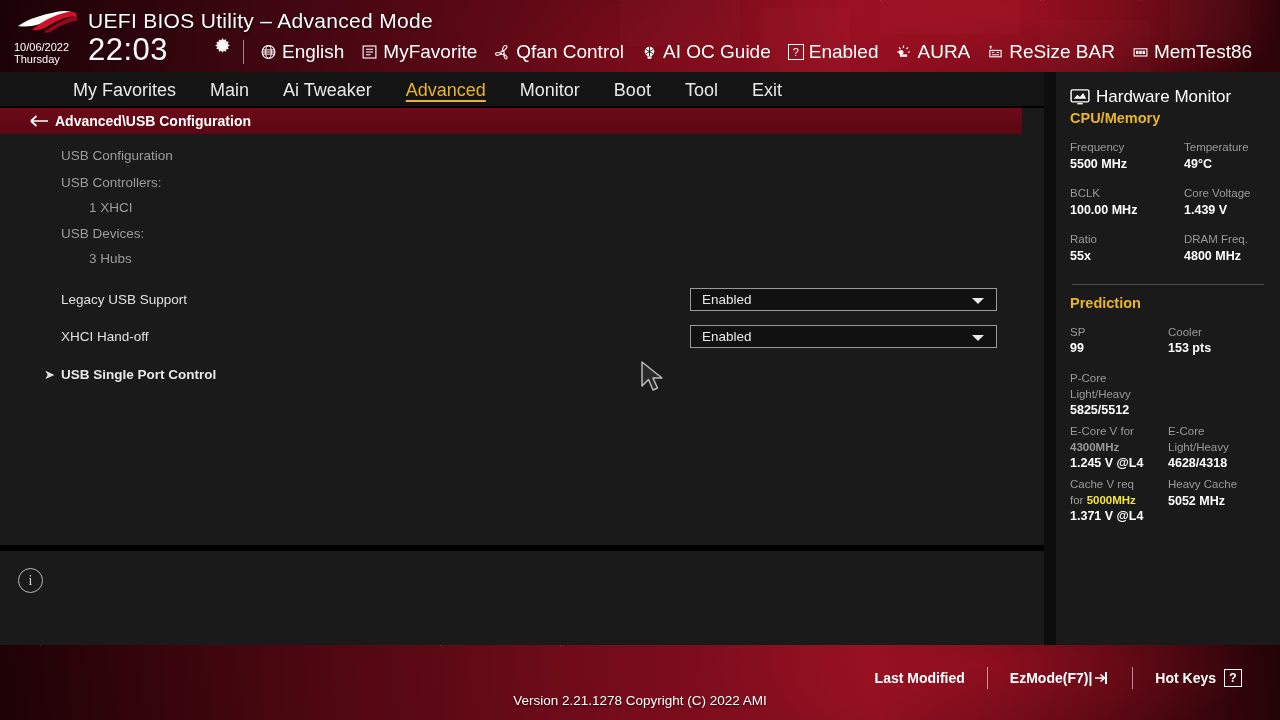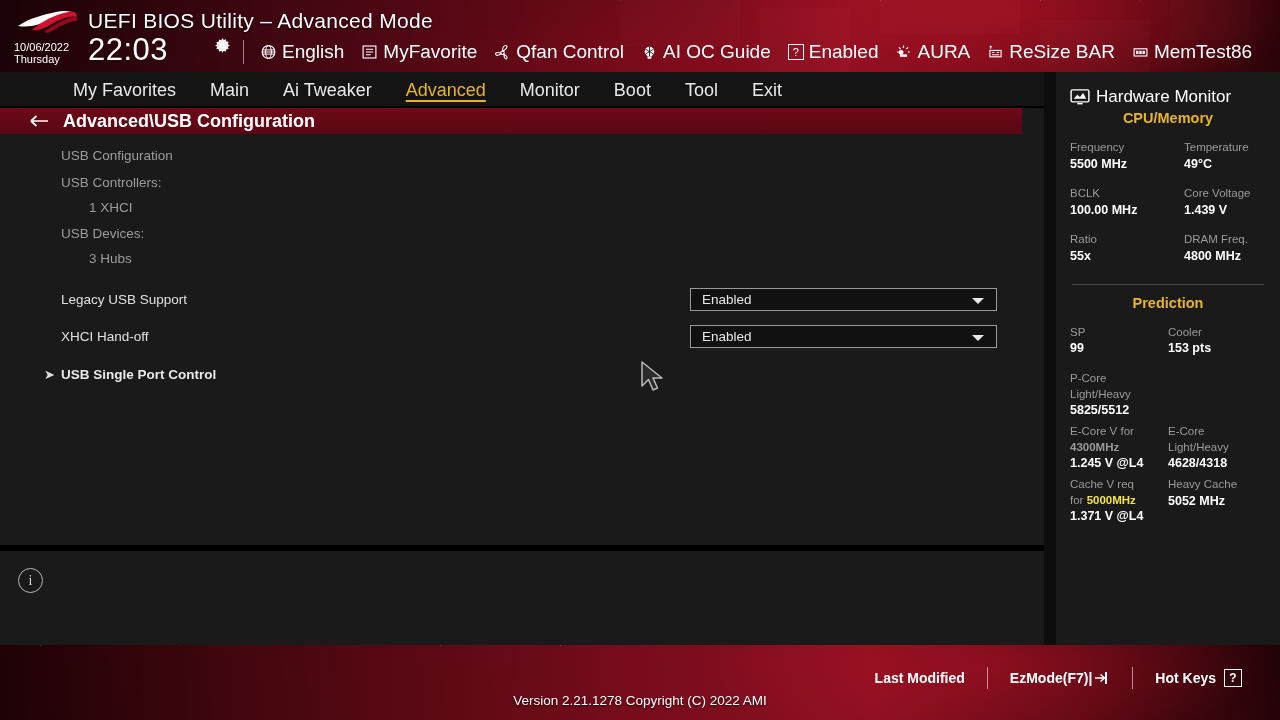--- a/index.html
+++ b/index.html
@@ -85,21 +85,21 @@
     position: absolute; left: 0; top: 108px; width: 1044px; height: 537px;
     background: #1a1a1a;
   }
   .breadcrumb {
     position: absolute; left: 0; top: 0; width: 1022px; height: 26px;
     background: linear-gradient(180deg, #6d0a18 0%, #5a0714 100%);
     display: flex; align-items: center; cursor: pointer;
   }
   .back-arrow { margin-left: 30px; width: 20px; height: 14px; }
   .breadcrumb-label {
-    margin-left: 13px; font-size: 18px; color: #fff; font-weight: bold;
+    margin-left: 5px; font-size: 14px; color: #fff; font-weight: bold;
   }
 
   .content { position: absolute; left: 0; top: 26px; width: 1044px; height: 409px; }
 
   .info-row {
     position: absolute; font-size: 13.5px; color: #9c9c9c; white-space: nowrap;
   }
   .setting-row {
     position: absolute; left: 0; width: 1022px; height: 30px;
     display: flex; align-items: center; cursor: pointer;
@@ -151,21 +151,21 @@
     position: absolute; left: 1056px; top: 72px; width: 224px; height: 573px;
     background: #1a1a1a; padding: 0 14px;
   }
   .hw-title {
     display: flex; align-items: center; gap: 6px;
     height: 34px; padding-top: 16px;
   }
   .hw-title .lbl { font-size: 17px; color: #fff; }
   .monitor-icon { width: 20px; height: 16px; }
   .sec-head {
-    font-size: 14.5px; color: #e8b52a; font-weight: bold; margin-top: 4px; text-align: center;
+    font-size: 14.5px; color: #e8b52a; font-weight: bold; margin-top: 4px;
   }
   .grid2 { display: flex; margin-top: 14px; gap: 32px; }
   .grid2 .col { width: 50%; }
   .k { font-size: 11.5px; color: #9a9a9a; line-height: 15px; }
   .v { font-size: 12.5px; color: #fff; font-weight: bold; line-height: 16px; margin-top: 1px; }
   .hl { color: #f2e63c; font-weight: bold; }
   .sb-hr {
     height: 1px; background: #4a4a4a; margin: 20px 2px 10px 2px;
   }
   .pred-grid { display: flex; margin-top: 13px; }

